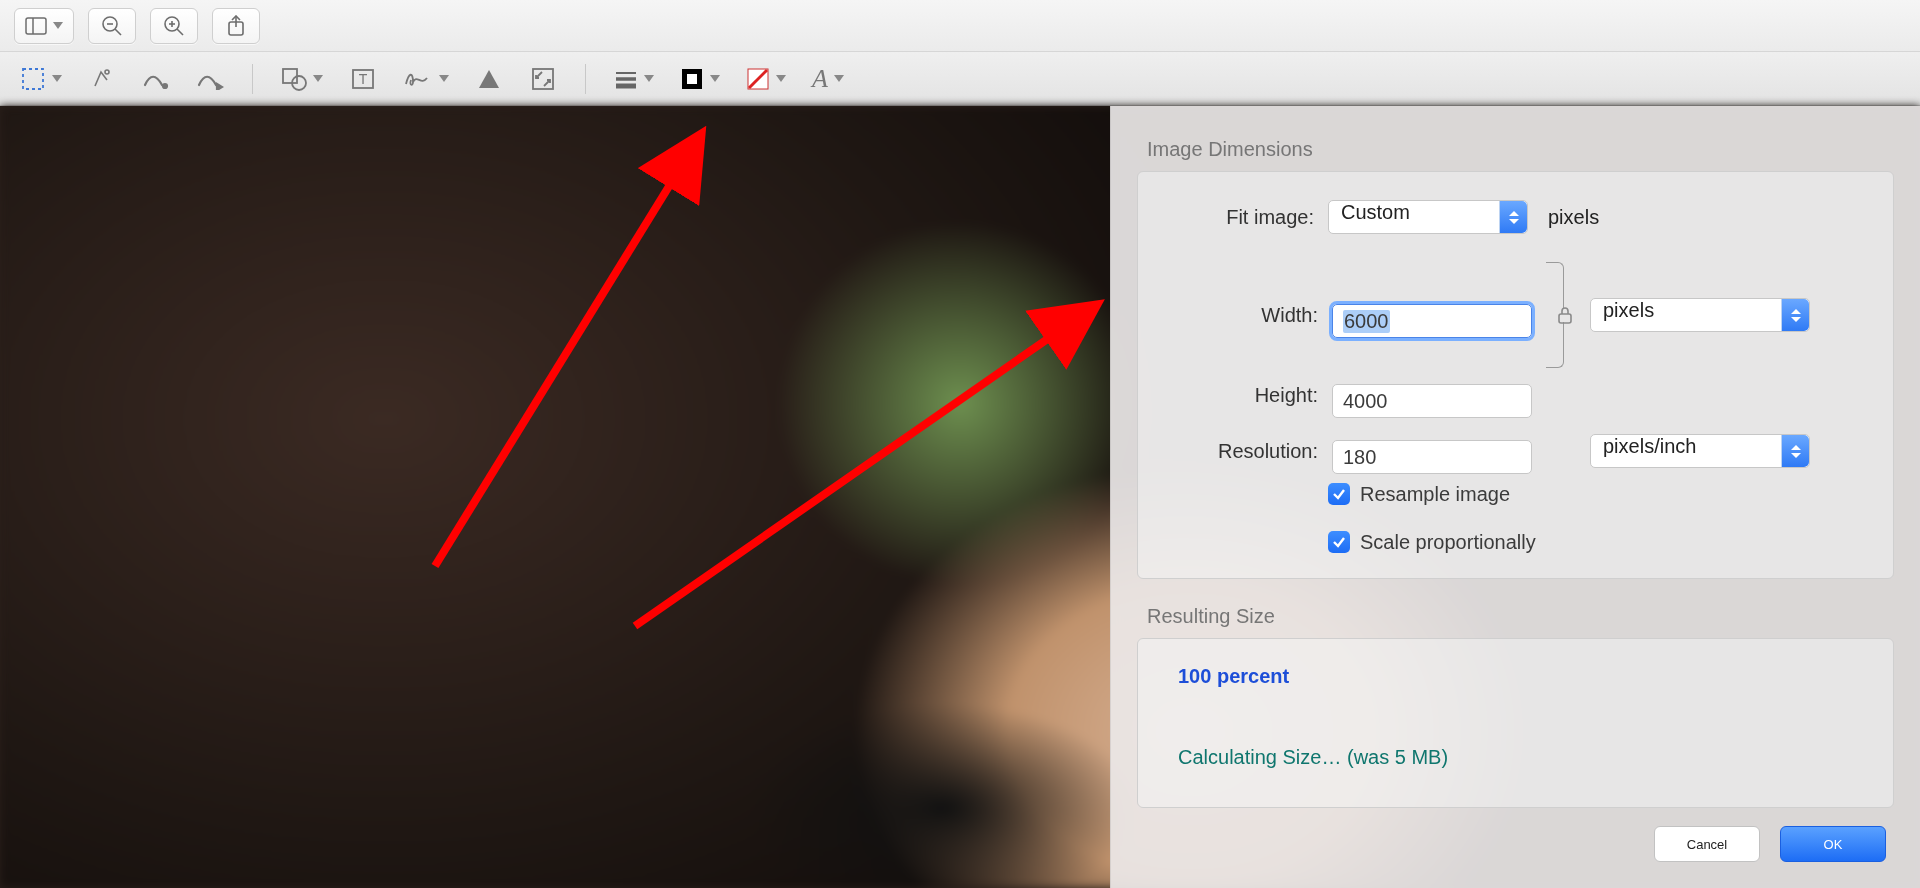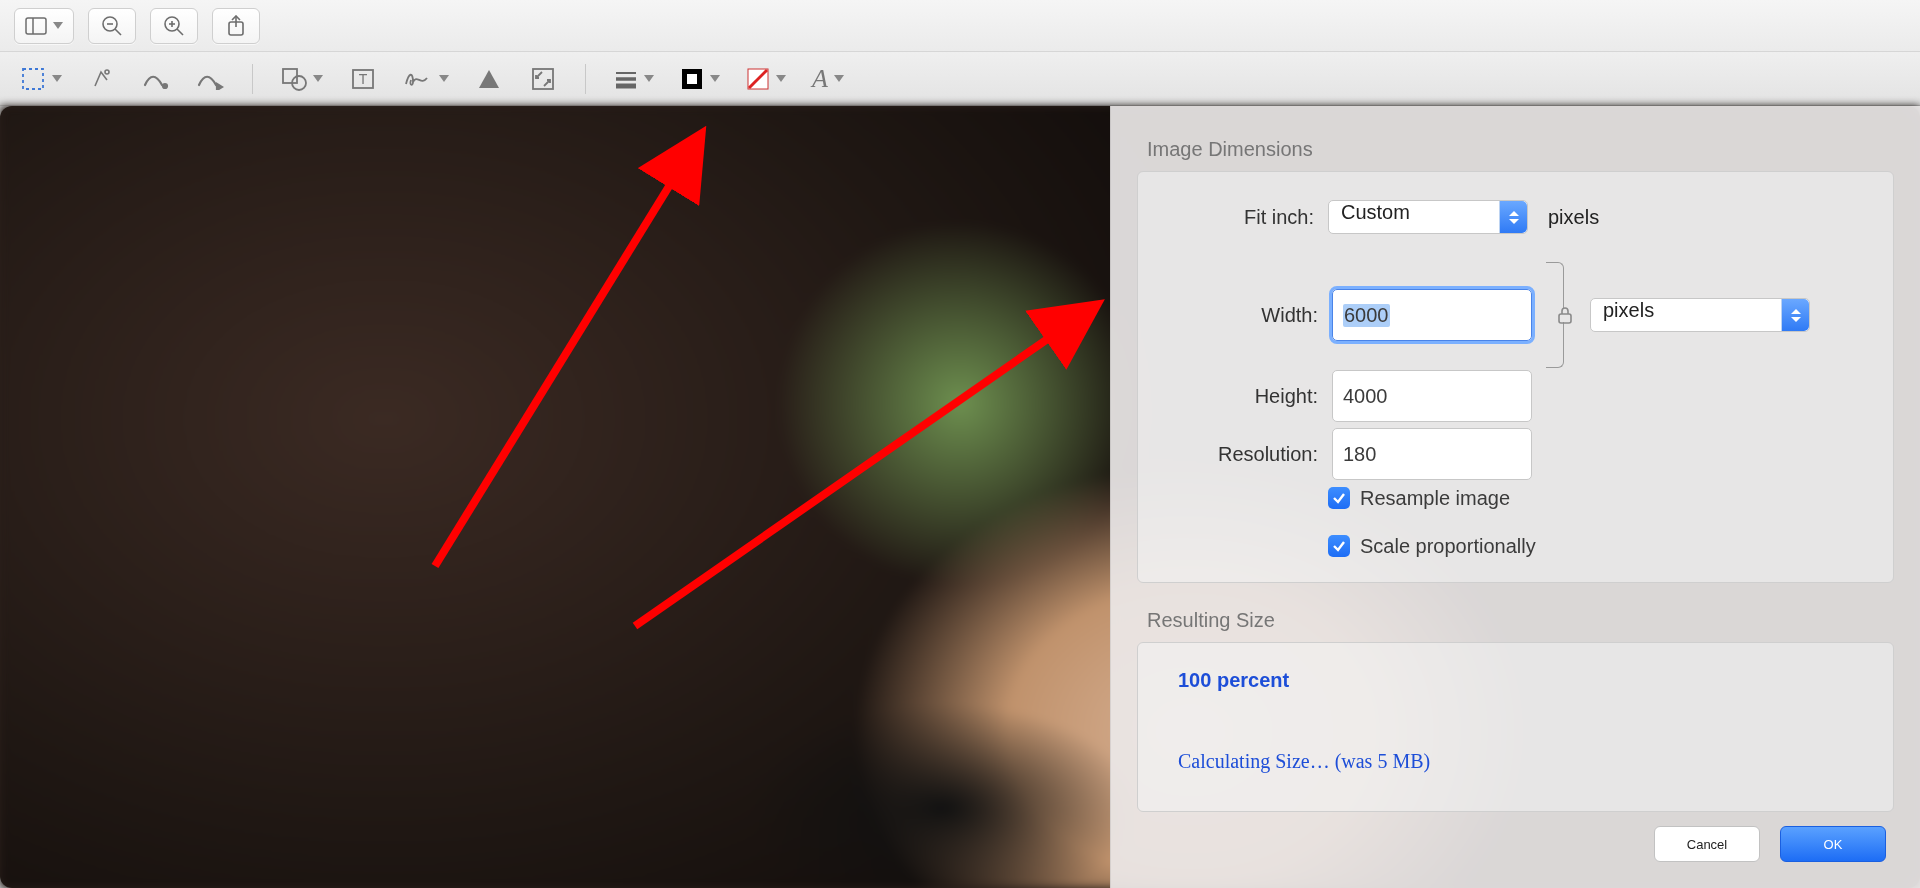--- a/index.html
+++ b/index.html
@@ -58,21 +58,20 @@
   border-top: 7px solid #888;
   margin-left: 6px;
 }
 
 
 .content {
   position: relative;
   width: 100%;
   height: calc(100% - 106px);
   background: #2a1f1b;
-  border-radius: 12px;
 }
 
 .photo {
   position: absolute; inset: 0;
   background:
     radial-gradient(480px 380px at 62% 80%, #d7b093 0%, #c0926c 38%, rgba(100,70,55,0.0) 70%),
     radial-gradient(260px 260px at 50% 38%, #6d8f4f 0%, rgba(109,143,79,0) 70%),
     radial-gradient(900px 640px at 20% 40%, #3b2a23 0%, #1f1713 65%, #120d0b 100%);
   filter: blur(4px);
 }
@@ -153,28 +152,28 @@
   background: linear-gradient(#6aa8ff,#2f7af5);
   display:flex; flex-direction:column; align-items:center; justify-content:center;
 }
 .mac-select .end .up, .mac-select .end .down {
   width:0;height:0;border-left:5px solid transparent;border-right:5px solid transparent;
 }
 .mac-select .end .up { border-bottom:5px solid #fff; margin-bottom:3px; }
 .mac-select .end .down{ border-top:5px solid #fff; }
 
 .mac-input {
-  height: 52px;
+  height: 34px;
   width: 200px;
   border: 1px solid #c7c7c7;
   border-radius: 5px;
   background: #fff;
   padding: 0 10px;
   font-size: 20px;
-  display:flex; align-items:center;
+  display:flex; align-items:center;margin-top:12px;
 }
 .mac-input.focused {
   outline: 3px solid #7bb0ff;
   border-color: #4a84e8;
 }
 .val-selected {
   background: #accef8;
   padding: 0 1px;
   border-radius: 2px;
 }
@@ -196,21 +195,21 @@
 .mac-check .box {
   width:22px; height:22px;
   border-radius:5px;
   background: linear-gradient(#3d8eff,#1d6df5);
   display:flex;align-items:center;justify-content:center;
 }
 .mac-check .box svg{display:block;}
 
 
 .result-text { padding: 6px 0 0 20px; color:#1d4ed8;font-weight:bold; }
-.calc-text { padding: 58px 0 0 20px; color:#1d4ed8;font-family:Liberation Serif, serif; }
+.calc-text { padding: 58px 0 0 20px; color:#0f766e; }
 
 .buttons {
   position:absolute; right:34px; bottom:26px;
   display:flex; gap:20px;
 }
 .btn {
   min-width:106px; height:36px;
   border-radius:6px;
   display:flex;align-items:center;justify-content:center;
   font-size:13px;
@@ -352,21 +351,21 @@
     </defs>
     <line x1="435" y1="460" x2="700" y2="30" stroke="#ff0000" stroke-width="8" marker-end="url(#ah)"></line>
     <line x1="635" y1="520" x2="1095" y2="200" stroke="#ff0000" stroke-width="8" marker-end="url(#ah)"></line>
   </svg>
 
   <div class="dialog">
     <div class="section-title">Image Dimensions</div>
     <div class="group">
 
       <div class="row">
-        <span class="label fitinto-label">Fit inch:</span>
+        <span class="label fitinto-label">Fit image:</span>
         <div class="mac-select">
           <span>Custom</span>
           <span class="end">
               <span class="up"></span>
               <span class="down"></span>
             </span>
         </div>
         <span class="unit-label">pixels</span>
       </div>
 
@@ -404,20 +403,27 @@
         <div style="width:30px"></div>
         <div style="min-width:220px"></div>
       </div>
 
       <div class="row" style="margin-top:6px">
         <span class="label">Resolution:</span>
         <div class="mac-input">
           <span>180</span>
         </div>
         <div style="width:30px"></div>
+        <div class="mac-select" style="min-width:220px">
+          <span>pixels/inch</span>
+          <span class="end">
+              <span class="up"></span>
+              <span class="down"></span>
+            </span>
+        </div>
       </div>
 
       <div class="mac-check">
         <span class="box">
           <svg width="14" height="14" viewBox="0 0 14 14">
               <polyline points="2,7 6,11 12,3" fill="none" stroke="#fff" stroke-width="2.4"></polyline>
             </svg>
         </span>
         <span>Resample image</span>
       </div>

